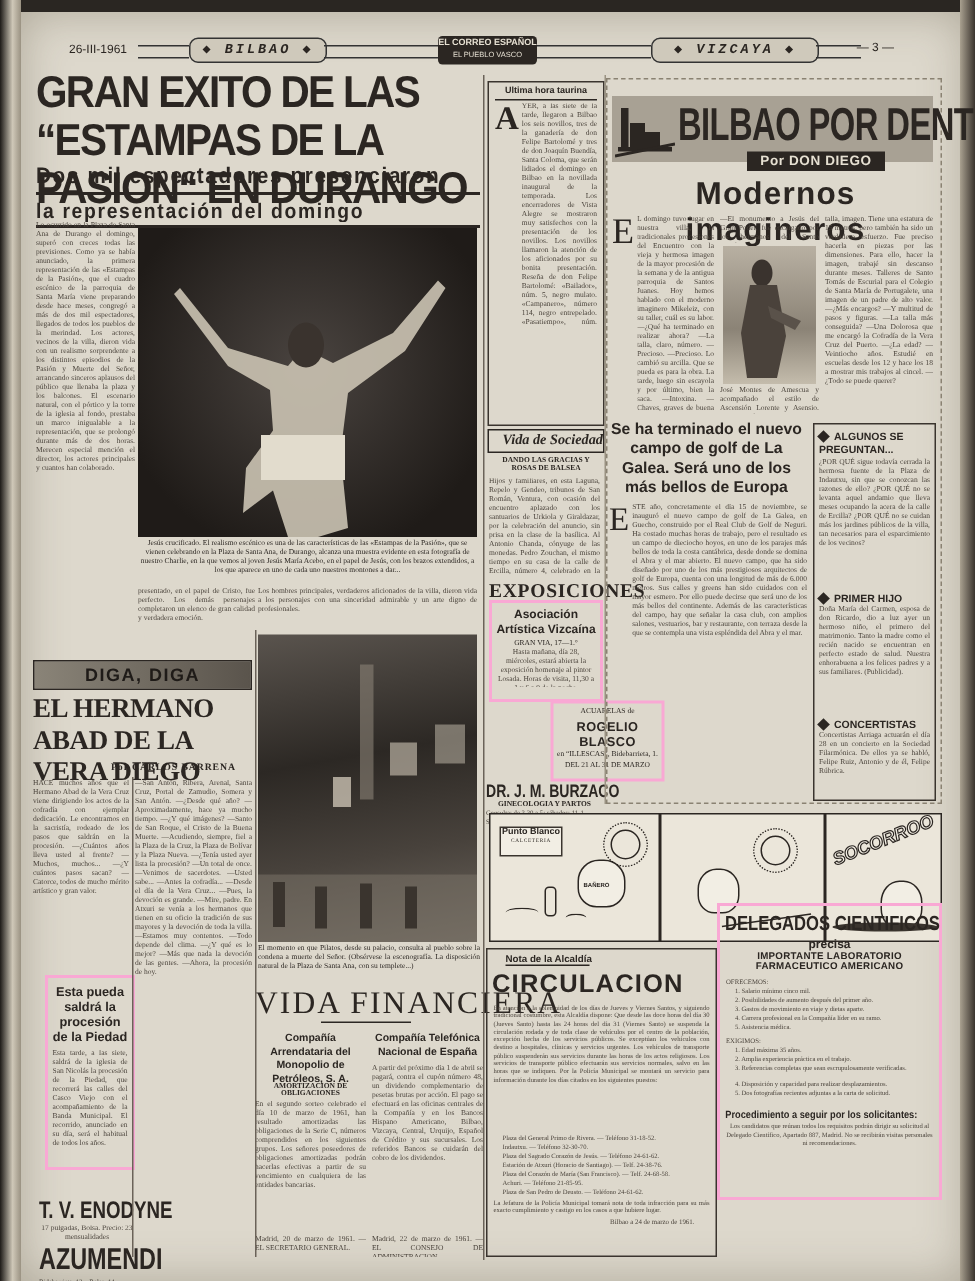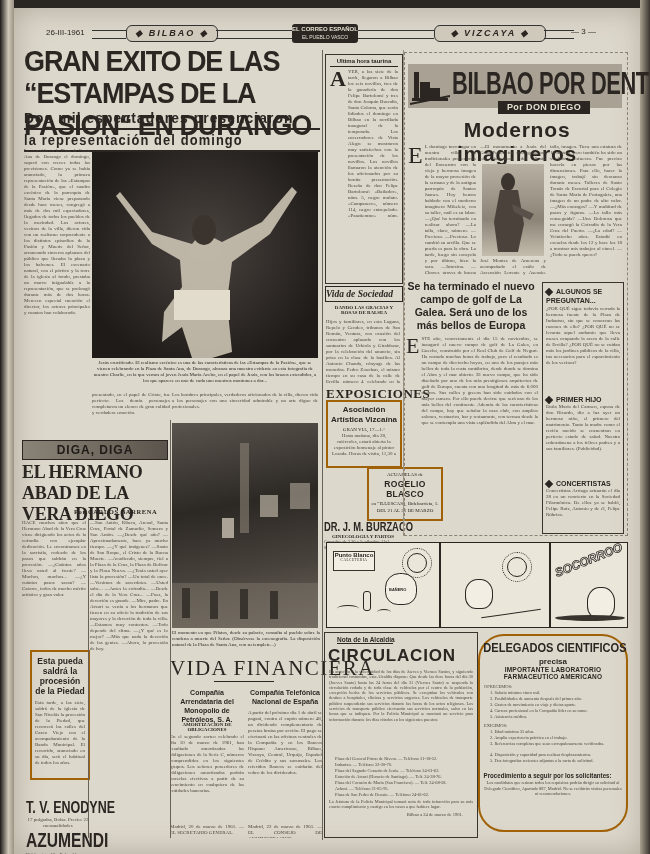--- a/index.html
+++ b/index.html
@@ -4,31 +4,31 @@
 <style>
   html,body{margin:0;padding:0;}
   body{width:650px;height:854px;background:#2a2622;position:relative;overflow:hidden;font-family:"Liberation Serif",serif;color:#2b2622;}
   .page{position:absolute;left:14px;top:8px;width:630px;height:846px;background:#ddd8cc;box-shadow:inset 0 0 30px rgba(90,80,60,.35);}
   .leftstrip{position:absolute;left:0;top:0;width:14px;height:854px;background:linear-gradient(90deg,#1d1a17,#cfc8b8 60%,#9a9282);}
   .rightedge{position:absolute;right:0;top:0;width:10px;height:854px;background:linear-gradient(90deg,#a9a190,#3a342e);}
   .abs{position:absolute;}
   .masthead{left:14px;top:22px;width:620px;height:22px;}
   .mh-date{position:absolute;left:32px;top:6px;font-size:8px;font-family:"Liberation Sans",sans-serif;}
   .mh-lines{position:absolute;height:7px;border-top:1px solid #333;border-bottom:1px solid #333;top:8px;}
-  .mh-pill{position:absolute;top:3px;height:15px;border:1.5px solid #333;border-radius:6px;background:#cfc9bb;font-family:Liberation Sans, sans-serif;font-weight:bold;font-style:italic;font-size:9px;letter-spacing:2px;text-align:center;line-height:15px;}
+  .mh-pill{position:absolute;top:3px;height:15px;border:1.5px solid #333;border-radius:6px;background:#cfc9bb;font-family:Liberation Mono, monospace;font-weight:bold;font-style:italic;font-size:9px;letter-spacing:2px;text-align:center;line-height:15px;}
   .mh-logo{position:absolute;left:278px;top:2px;width:66px;height:18px;background:#2b2622;color:#e6e0d2;border-radius:3px;font-family:"Liberation Sans",sans-serif;font-size:5px;text-align:center;line-height:8px;padding-top:1px;}
   .mh-pagenum{position:absolute;right:38px;top:5px;font-size:8px;font-family:"Liberation Sans",sans-serif;}
   .headline{left:24px;top:46px;width:296px;font-family:"Liberation Sans",sans-serif;font-weight:bold;font-size:27px;line-height:29px;letter-spacing:-1.1px;transform:scaleY(1.1);transform-origin:top left;}
   .subhead{font-family:"Liberation Sans",sans-serif;font-weight:bold;font-size:15px;letter-spacing:1.2px;white-space:nowrap;}
   .rule{border-top:2px solid #2b2622;}
   .txt{font-size:5px;line-height:6px;color:#4b443c;text-align:justify;overflow:hidden;}
   .photo{background:#2f2b27;overflow:hidden;}
   .caption{font-size:5px;line-height:6px;color:#2b2622;text-align:center;}
   .box{border:1px solid #3a342e;}
-  .boxbold{border:2px solid #a16207;}
+  .boxbold{border:2px solid #f9a8d4;}
   .dotted{border:1px dashed #8a8272;}
   .cond{font-family:"Liberation Sans",sans-serif;font-weight:bold;transform:scaleX(.78);transform-origin:left top;white-space:nowrap;}
   .sans{font-family:"Liberation Sans",sans-serif;}
   .center{text-align:center;}
   .comic-panel{position:absolute;border:1px solid #2b2622;background:#ebe6da;top:0;height:84px;overflow:hidden;}
   .sun{position:absolute;width:18px;height:18px;border:1px solid #2b2622;border-radius:50%;}
   .sun:before{content:"";position:absolute;left:-6px;top:-6px;width:28px;height:28px;border:1px dotted #2b2622;border-radius:50%;}
   .figure{position:absolute;background:#f2eee4;border:1.3px solid #2b2622;border-radius:45% 45% 40% 40%;}
   .bullet-diamond{display:inline-block;width:6px;height:6px;background:#2b2622;transform:rotate(45deg);margin-right:4px;vertical-align:middle;}
 </style>
@@ -124,21 +124,21 @@
 <div class="abs box" style="left:325px;top:54px;width:76px;height:228px;">
   <div class="sans center" style="font-size:6px;font-weight:bold;margin-top:3px;">Ultima hora taurina</div>
   <div style="border-top:1px solid #2b2622;margin:2px 4px;"></div>
   <div style="padding:0 4px;">
     <span style="float:left;font-size:22px;line-height:20px;font-weight:bold;margin-right:2px;">A</span>
     <div class="txt" style="height:148px;">YER, a las siete de la tarde, llegaron a Bilbao los seis novillos, tres de la ganadería de don Felipe Bartolomé y tres de don Joaquín Buendía, Santa Coloma, que serán lidiados el domingo en Bilbao en la novillada inaugural de la temporada. Los encerradores de Vista Alegre se mostraron muy satisfechos con la presentación de los novillos. Los novillos llamaron la atención de los aficionados por su bonita presentación. Reseña de don Felipe Bartolomé: «Bailador», núm. 5, negro mulato. «Campanero», número 114, negro entrepelado. «Pasatiempo», núm. 120, negro bragado. Joaquín Buendía: «Carasucia», núm. 18, negro. «Cuquillo», núm. 10, negro. «Añublo», núm. 37, castaño.</div>
   </div>
 </div>
 
 <div class="abs" style="left:325px;top:286px;width:76px;height:14px;border:1px solid #2b2622;">
-  <div style="font-style:italic;font-size:9.5px;font-weight:bold;text-align:left;line-height:14px;">Vida de Sociedad</div>
+  <div style="font-style:italic;font-size:9.5px;font-weight:bold;text-align:right;line-height:14px;">Vida de Sociedad</div>
 </div>
 <div class="abs center" style="left:328px;top:305px;width:72px;font-size:5px;font-weight:bold;">DANDO LAS GRACIAS Y ROSAS DE BALSEA</div>
 <div class="abs txt" style="left:326px;top:319px;width:74px;height:64px;">Hijos y familiares, en esta Laguna, Repelo y Gendeo, tribunos de San Román, Ventura, con ocasión del encuentro aplazado con los santuarios de Urkiola y Giraldazar, por la celebración del anuncio, sin prisa en la clase de la basílica. Al Antonio Chanda, cónyuge de las monedas. Pedro Zouchan, el mismo tiempo en su casa de la calle de Ercilla, número 4, celebrado en la iglesia. Rosa María Cabrera de Gamboa.</div>
 
 <div class="abs" style="left:326px;top:386px;width:74px;font-size:13px;font-weight:bold;letter-spacing:.5px;text-align:center;">EXPOSICIONES</div>
 <div class="abs boxbold" style="left:326px;top:400px;width:72px;height:64px;">
   <div class="sans center" style="font-size:8px;font-weight:bold;line-height:10px;margin-top:3px;">Asociación Artística Vizcaína</div>
   <div class="center" style="font-size:5px;margin-top:2px;">GRAN VIA, 17—1.°</div>
   <div class="txt center" style="padding:1px 3px;height:24px;">Hasta mañana, día 28, miércoles, estará abierta la exposición homenaje al pintor Losada. Horas de visita, 11,30 a 1 y 6 a 9 de la noche.</div>
 </div>
@@ -234,21 +234,21 @@
     <div class="txt" style="font-size:4.4px;line-height:5.4px;padding-left:6px;height:6px;">Plaza del Sagrado Corazón de Jesús. — Teléfono 24-61-62.</div>
     <div class="txt" style="font-size:4.4px;line-height:5.4px;padding-left:6px;height:6px;">Estación de Atxuri (Horacio de Santiago). — Telf. 24-38-76.</div>
     <div class="txt" style="font-size:4.4px;line-height:5.4px;padding-left:6px;height:6px;">Plaza del Corazón de María (San Francisco). — Telf. 24-68-58.</div>
     <div class="txt" style="font-size:4.4px;line-height:5.4px;padding-left:6px;height:6px;">Achuri. — Teléfono 21-85-95.</div>
     <div class="txt" style="font-size:4.4px;line-height:5.4px;padding-left:6px;height:6px;">Plaza de San Pedro de Deusto. — Teléfono 24-61-62.</div>
   </div>
   <div class="txt" style="padding:1px 4px;height:12px;font-size:4.4px;line-height:5.3px;">La Jefatura de la Policía Municipal tomará nota de toda infracción para su más exacto cumplimiento y castigo en los casos a que hubiere lugar.</div>
   <div class="txt" style="text-align:right;padding-right:14px;font-size:4.6px;">Bilbao a 24 de marzo de 1961.</div>
 </div>
 
-<div class="abs boxbold" style="left:478px;top:634px;width:146px;height:194px;border-radius:26px;">
+<div class="abs boxbold" style="left:478px;top:602px;width:146px;height:194px;">
   <div class="cond" style="font-size:13.5px;padding:4px 0 0 4px;transform:scaleX(.82);">DELEGADOS CIENTIFICOS</div>
   <div class="sans center" style="font-size:8px;font-weight:bold;margin-top:2px;">precisa</div>
   <div class="sans center" style="font-size:6.5px;font-weight:bold;letter-spacing:.2px;">IMPORTANTE LABORATORIO</div>
   <div class="sans center" style="font-size:6.5px;font-weight:bold;letter-spacing:.2px;">FARMACEUTICO AMERICANO</div>
   <div class="txt" style="padding:4px 4px 0;font-size:4.5px;height:6px;">OFRECEMOS:</div>
   <div style="padding:0 4px 0 10px;">
     <div class="txt" style="font-size:4.4px;line-height:5.5px;height:6px;">1. Salario mínimo cinco mil.</div>
     <div class="txt" style="font-size:4.4px;line-height:5.5px;height:6px;">2. Posibilidades de aumento después del primer año.</div>
     <div class="txt" style="font-size:4.4px;line-height:5.5px;height:6px;">3. Gastos de movimiento en viaje y dietas aparte.</div>
     <div class="txt" style="font-size:4.4px;line-height:5.5px;height:6px;">4. Carrera profesional en la Compañía líder en su ramo.</div>

